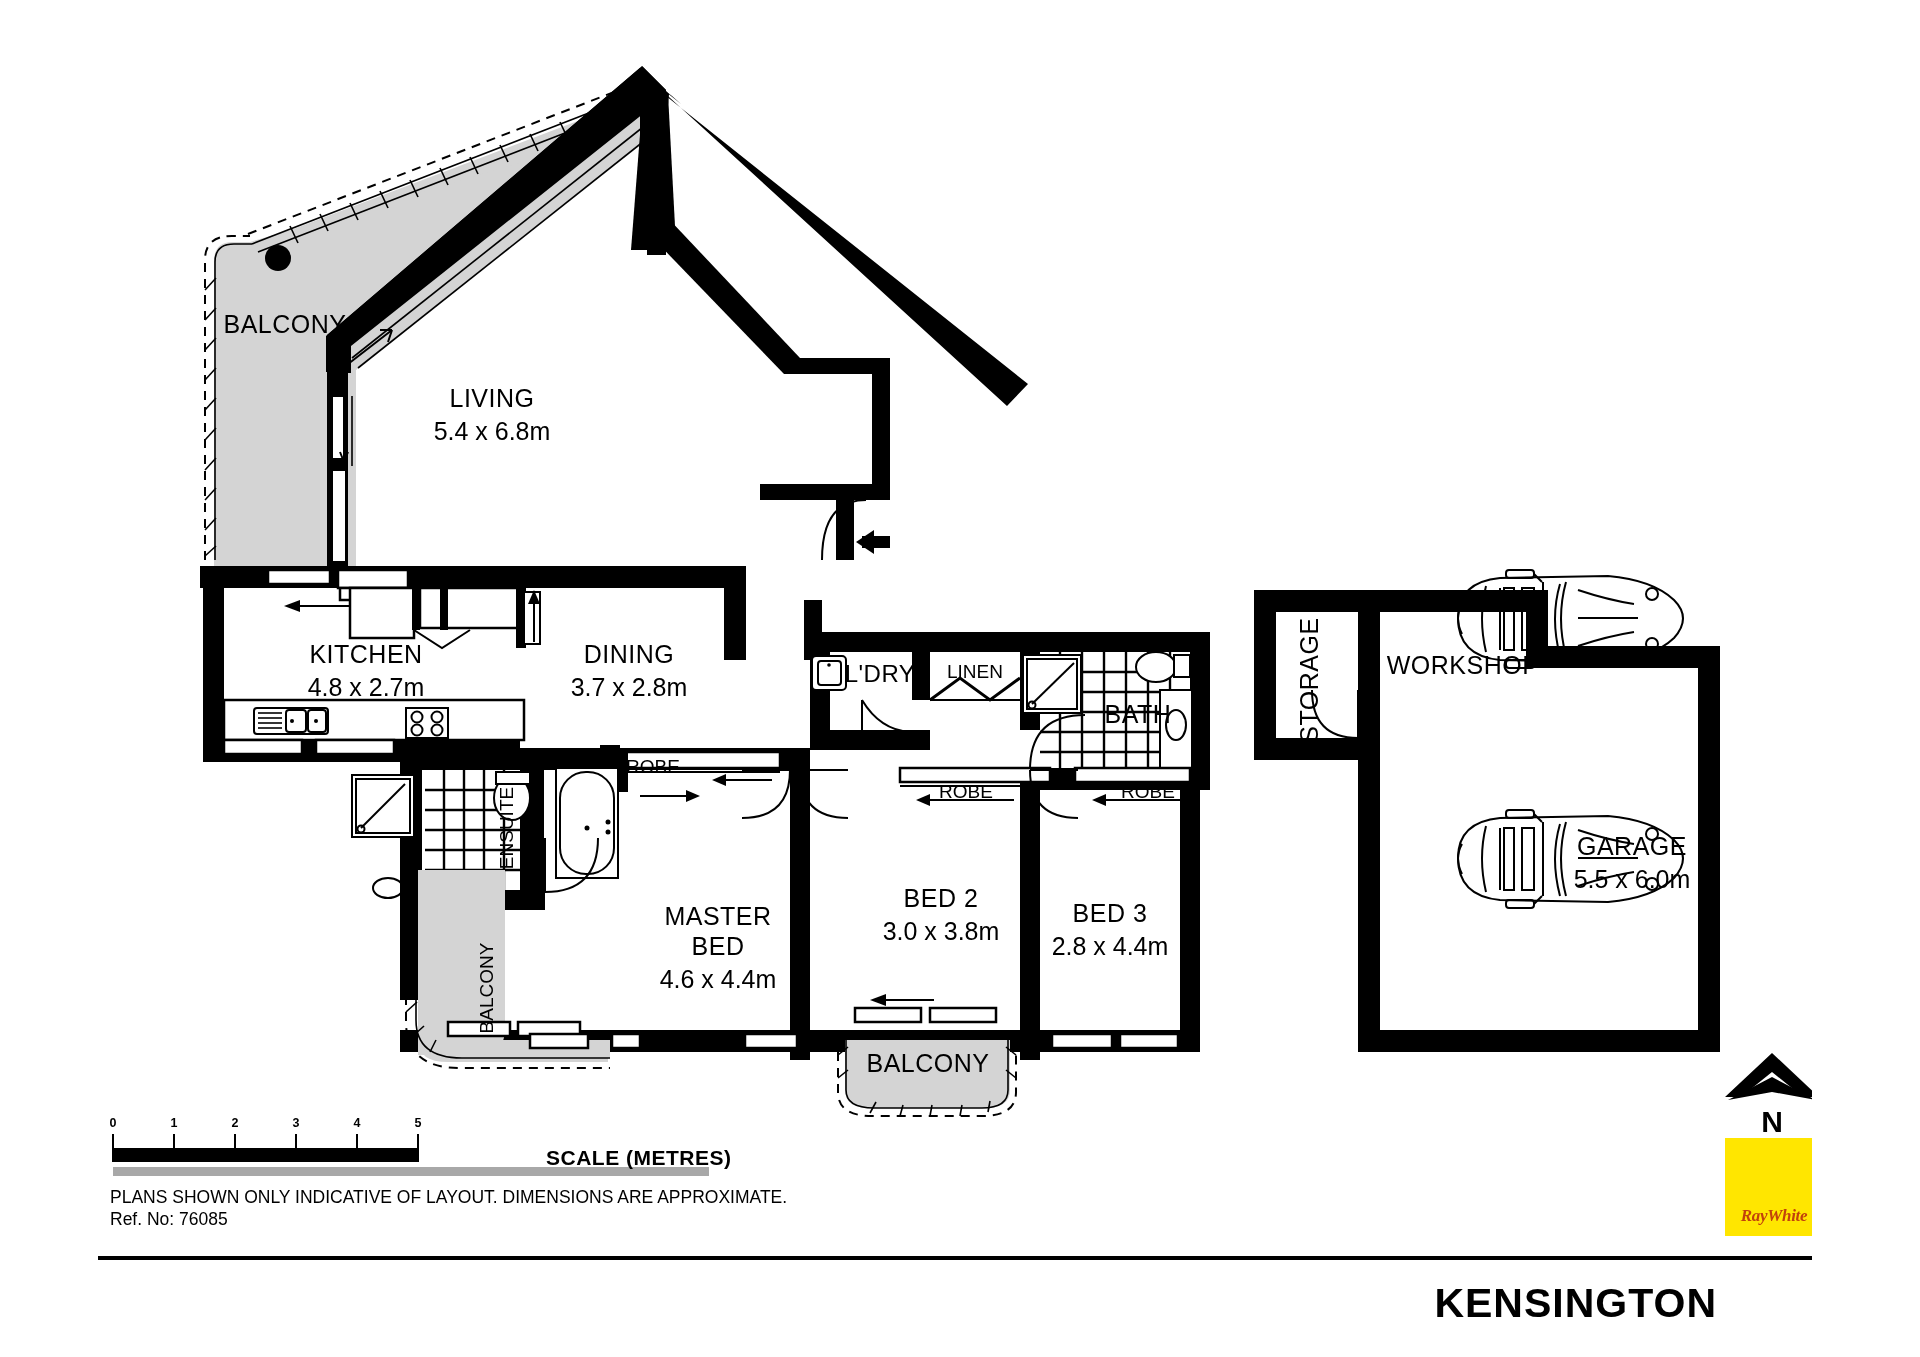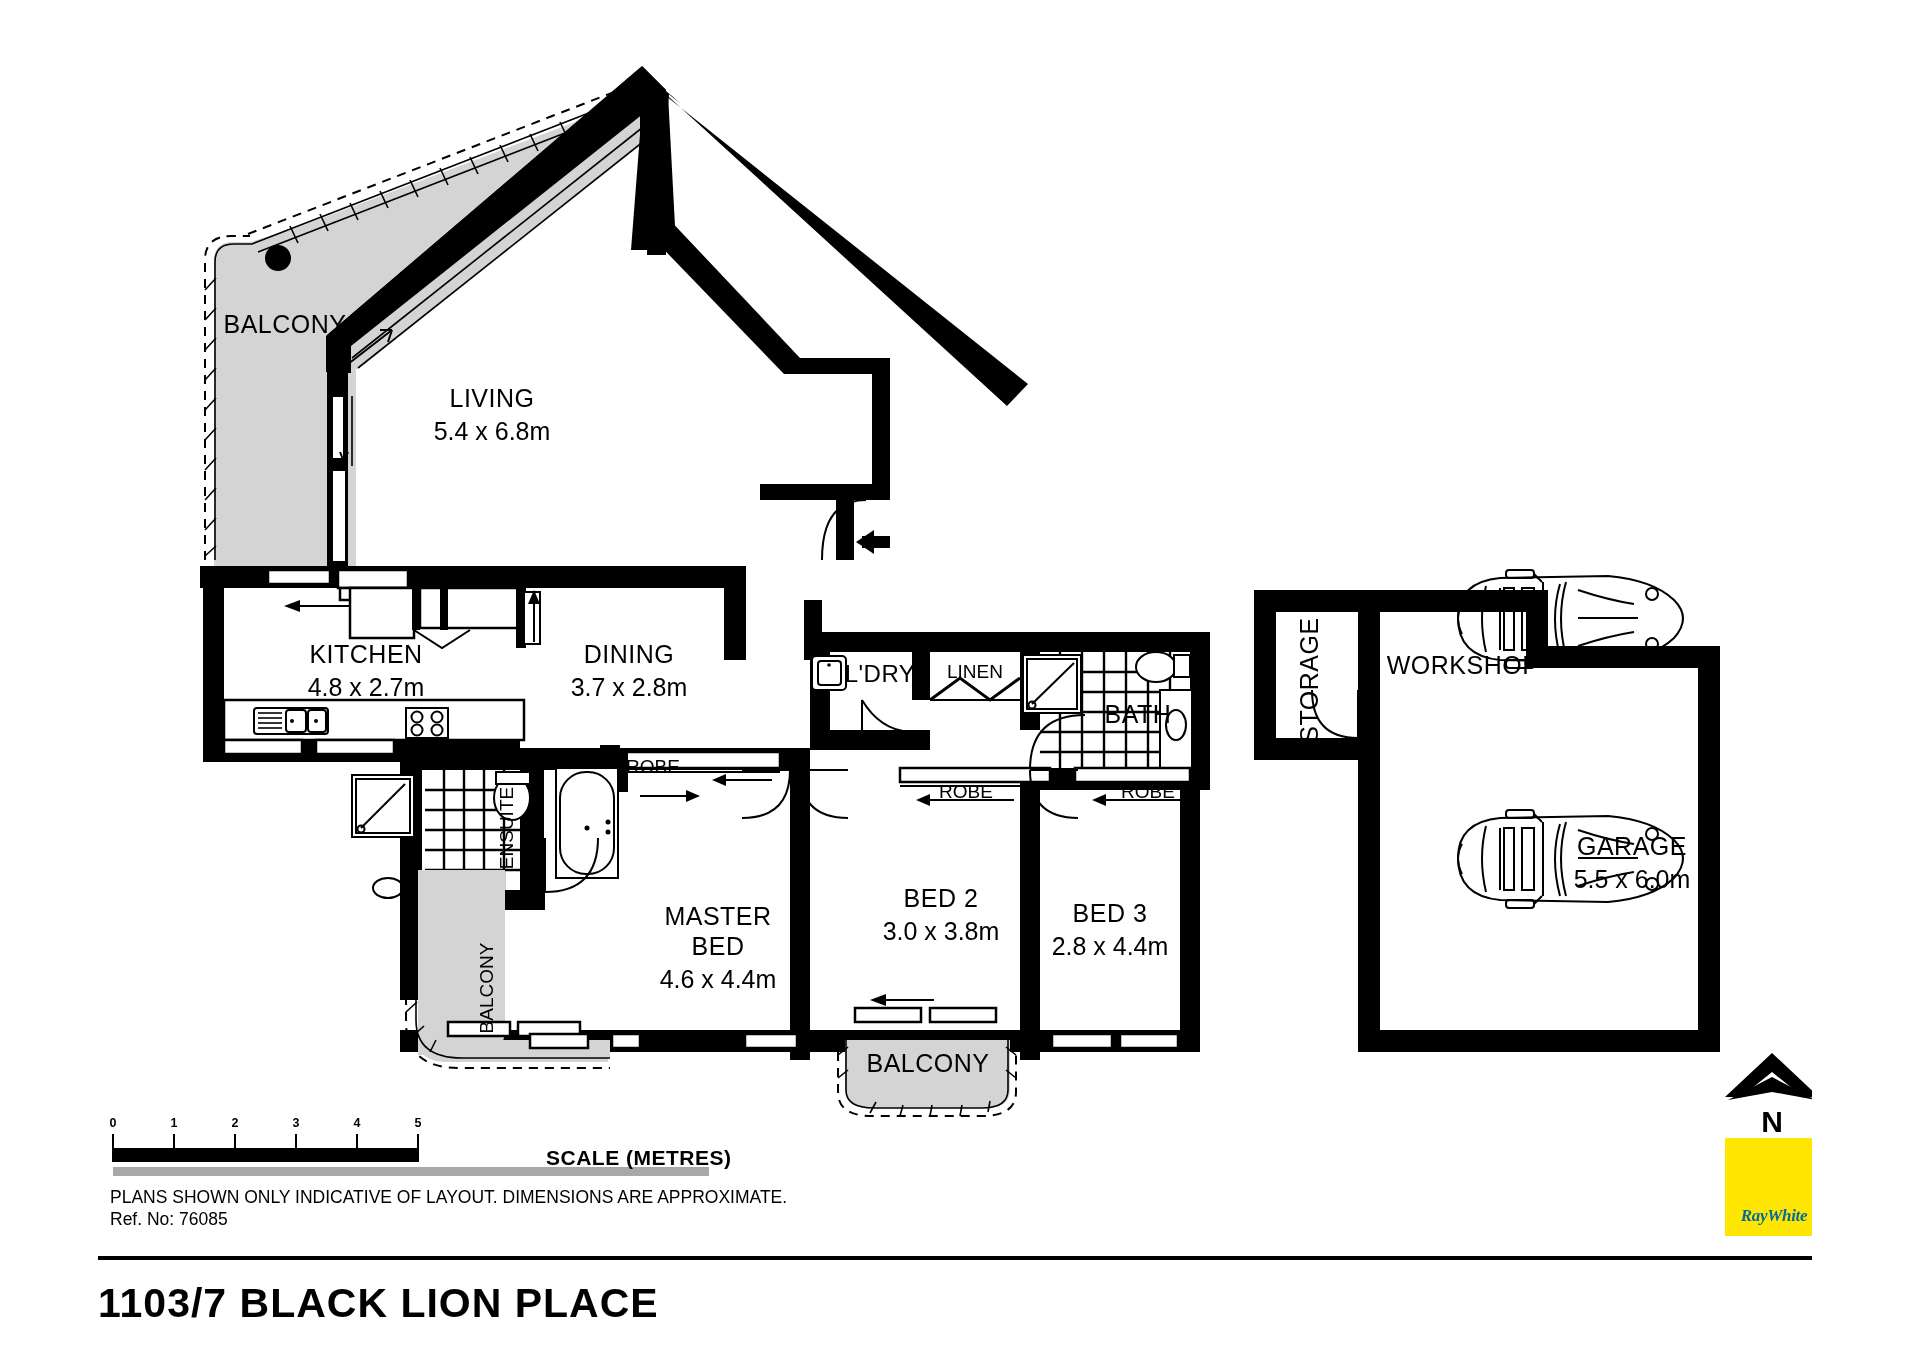--- a/index.html
+++ b/index.html
@@ -17,21 +17,21 @@
   .thinline3{stroke:#000;stroke-width:3;fill:none;}
   .hairline{stroke:#000;stroke-width:1.6;fill:none;}
   .tile{stroke:#000;stroke-width:2.4;fill:none;}
   .dash{stroke:#000;stroke-width:2;fill:none;stroke-dasharray:9 7;}
   .whitefill{fill:#fff;stroke:#000;stroke-width:2;}
   .footer-title{font-family:"Liberation Sans",sans-serif;font-size:41px;font-weight:700;letter-spacing:1px;}
   .note{font-family:"Liberation Sans",sans-serif;font-size:17.5px;}
   .scaletxt{font-family:"Liberation Sans",sans-serif;font-size:21px;font-weight:700;letter-spacing:0.5px;}
   .ticknum{font-family:"Liberation Sans",sans-serif;font-size:12.5px;font-weight:700;text-anchor:middle;}
   #rw-logo{position:absolute;left:1725px;top:1138px;width:98px;height:98px;background:#FFE600;}
-  #rw-logo .rw-text{position:absolute;left:0;right:0;bottom:10px;text-align:center;font-family:"Liberation Serif",serif;font-style:italic;font-weight:700;font-size:17px;color:#0369a1;letter-spacing:-0.3px;}
+  #rw-logo .rw-text{position:absolute;left:0;right:0;bottom:10px;text-align:center;font-family:"Liberation Serif",serif;font-style:italic;font-weight:700;font-size:17px;color:#c2410c;letter-spacing:-0.3px;}
   #addr{position:absolute;left:98px;top:1280px;}
   #suburb{position:absolute;right:95px;top:1280px;}
 </style>
 </head>
 <body>
 
 <div id="stage">
 
   <svg id="plan" viewBox="0 0 1920 1357">
 
@@ -584,15 +584,15 @@
     <text class="note" x="110" y="1225">Ref. No: 76085</text>
 
     <line x1="98" y1="1258" x2="1823" y2="1258" stroke="#000" stroke-width="4"></line>
 
   </svg>
 
   <div id="rw-logo">
     <div class="rw-text">RayWhite</div>
   </div>
 
-  <div id="addr" class="footer-title">1103/7 BLACK LION PLACE</div>
+  <div id="suburb" class="footer-title">KENSINGTON</div>
 
 </div>
 
 </body></html>

